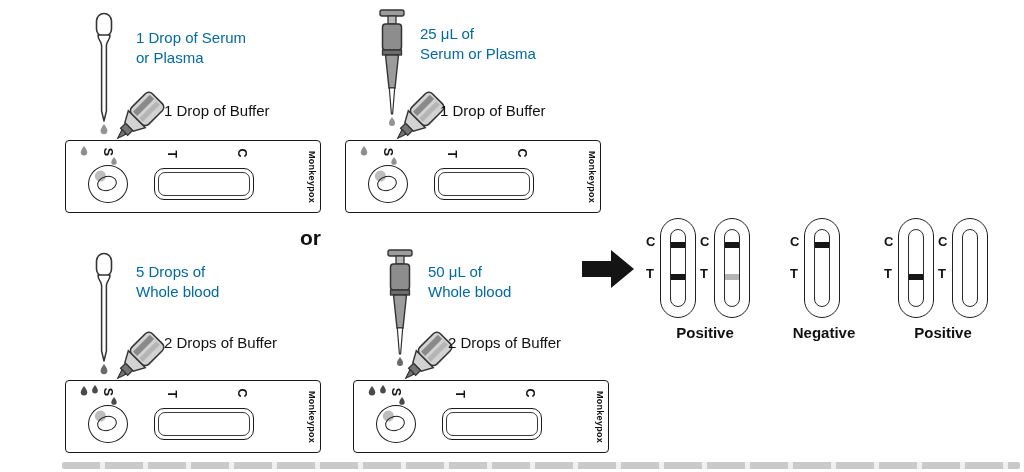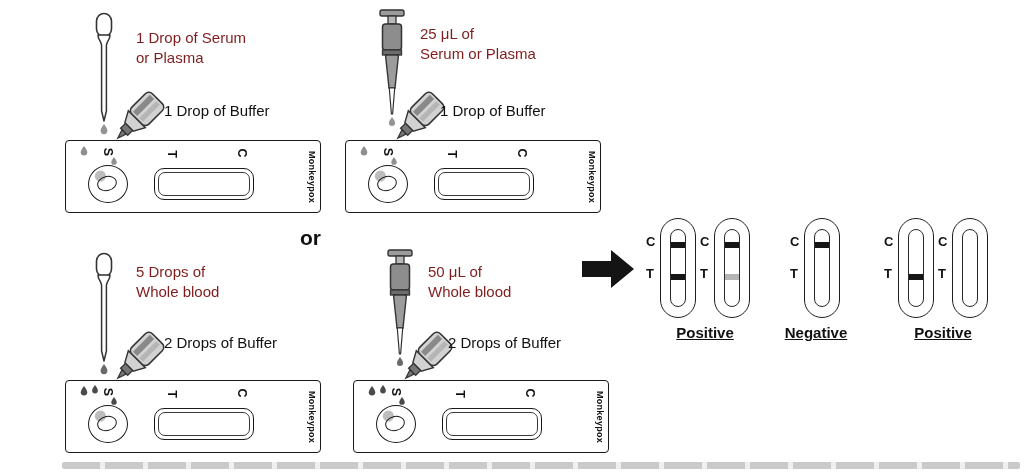--- a/index.html
+++ b/index.html
@@ -2,21 +2,21 @@
 <html><head>
 <meta charset="utf-8">
 <style>
   * { margin:0; padding:0; box-sizing:border-box; }
   body { font-family:"Liberation Sans","DejaVu Sans",sans-serif; background:#fff; }
   .stage { position:relative; width:1024px; height:472px; background:#fff; overflow:hidden; color:#111; }
 
   .panel { position:absolute; width:292px; height:214px; }
   .tool { position:absolute; }
   .bottle { transform:rotate(45deg); }
-  .sample-text { position:absolute; font-size:15px; line-height:1.3; white-space:pre-line; color:#7f1d1d; }
+  .sample-text { position:absolute; font-size:15px; line-height:1.3; white-space:pre-line; color:#0369a1; }
   .buffer-text { position:absolute; font-size:15px; color:#111;margin-top:10px; }
 
   .cassette { position:absolute; left:5px; top:132px; width:256px; height:73px;
               border:1.6px solid #1a1a1a; border-radius:4px; background:#fff; }
   .cas-letter { position:absolute; font-weight:700; font-size:12.5px; transform:rotate(90deg); }
   .s-label { left:38px; top:4px; }
   .t-label { left:102px; top:6px; }
   .c-label { left:171px; top:5px; }
   .well { position:absolute; left:22px; top:24px; width:40px; height:38px;
           border:1.6px solid #1a1a1a; border-radius:50%;
@@ -42,21 +42,21 @@
   .ct { position:absolute; left:0; font-size:13px; font-weight:700; }
   .ct-c { top:16px; }
   .ct-t { top:48px; }
   .strip { position:absolute; left:14px; top:0; width:36px; height:100px;
            border:1.6px solid #1f1f1f; border-radius:18px; background:#fff; }
   .strip-window { position:relative; margin:10px auto 0; width:16px; height:78px;
                   border:1.2px solid #2a2a2a; border-radius:8px; overflow:hidden; }
   .band { position:absolute; left:-1px; right:-1px; height:6px; }
   .band.c { top:12px; }
   .band.t { top:44px; }
-  .result-label { position:absolute; top:106px; text-align:center; font-size:15px; font-weight:700;text-decoration:underline; }
+  .result-label { position:absolute; top:106px; text-align:center; font-size:15px; font-weight:700; }
 
   .bottom-edge { position:absolute; left:62px; right:4px; bottom:3px; height:7px; border-radius:2px;
                  background:repeating-linear-gradient(90deg,#cacaca 0 38px,#efefef 38px 43px); }
 </style>
 </head>
 <body>
 
 <div class="stage">
 
   <section class="panel" style="left:60px;top:8px">
@@ -253,21 +253,21 @@
     <div class="strip-group" style="left:150px">
       <span class="ct ct-c">C</span>
       <span class="ct ct-t">T</span>
       <div class="strip">
         <div class="strip-window">
           <div class="band c" style="background: rgb(22, 22, 22);"></div>
 
         </div>
       </div>
     </div>
-    <div class="result-label" style="left:136px;width:80px">Negative</div>
+    <div class="result-label" style="left:144px;width:80px">Negative</div>
 
     <div class="strip-group" style="left:244px">
       <span class="ct ct-c">C</span>
       <span class="ct ct-t">T</span>
       <div class="strip">
         <div class="strip-window">
 
           <div class="band t" style="background: rgb(22, 22, 22);"></div>
         </div>
       </div>

